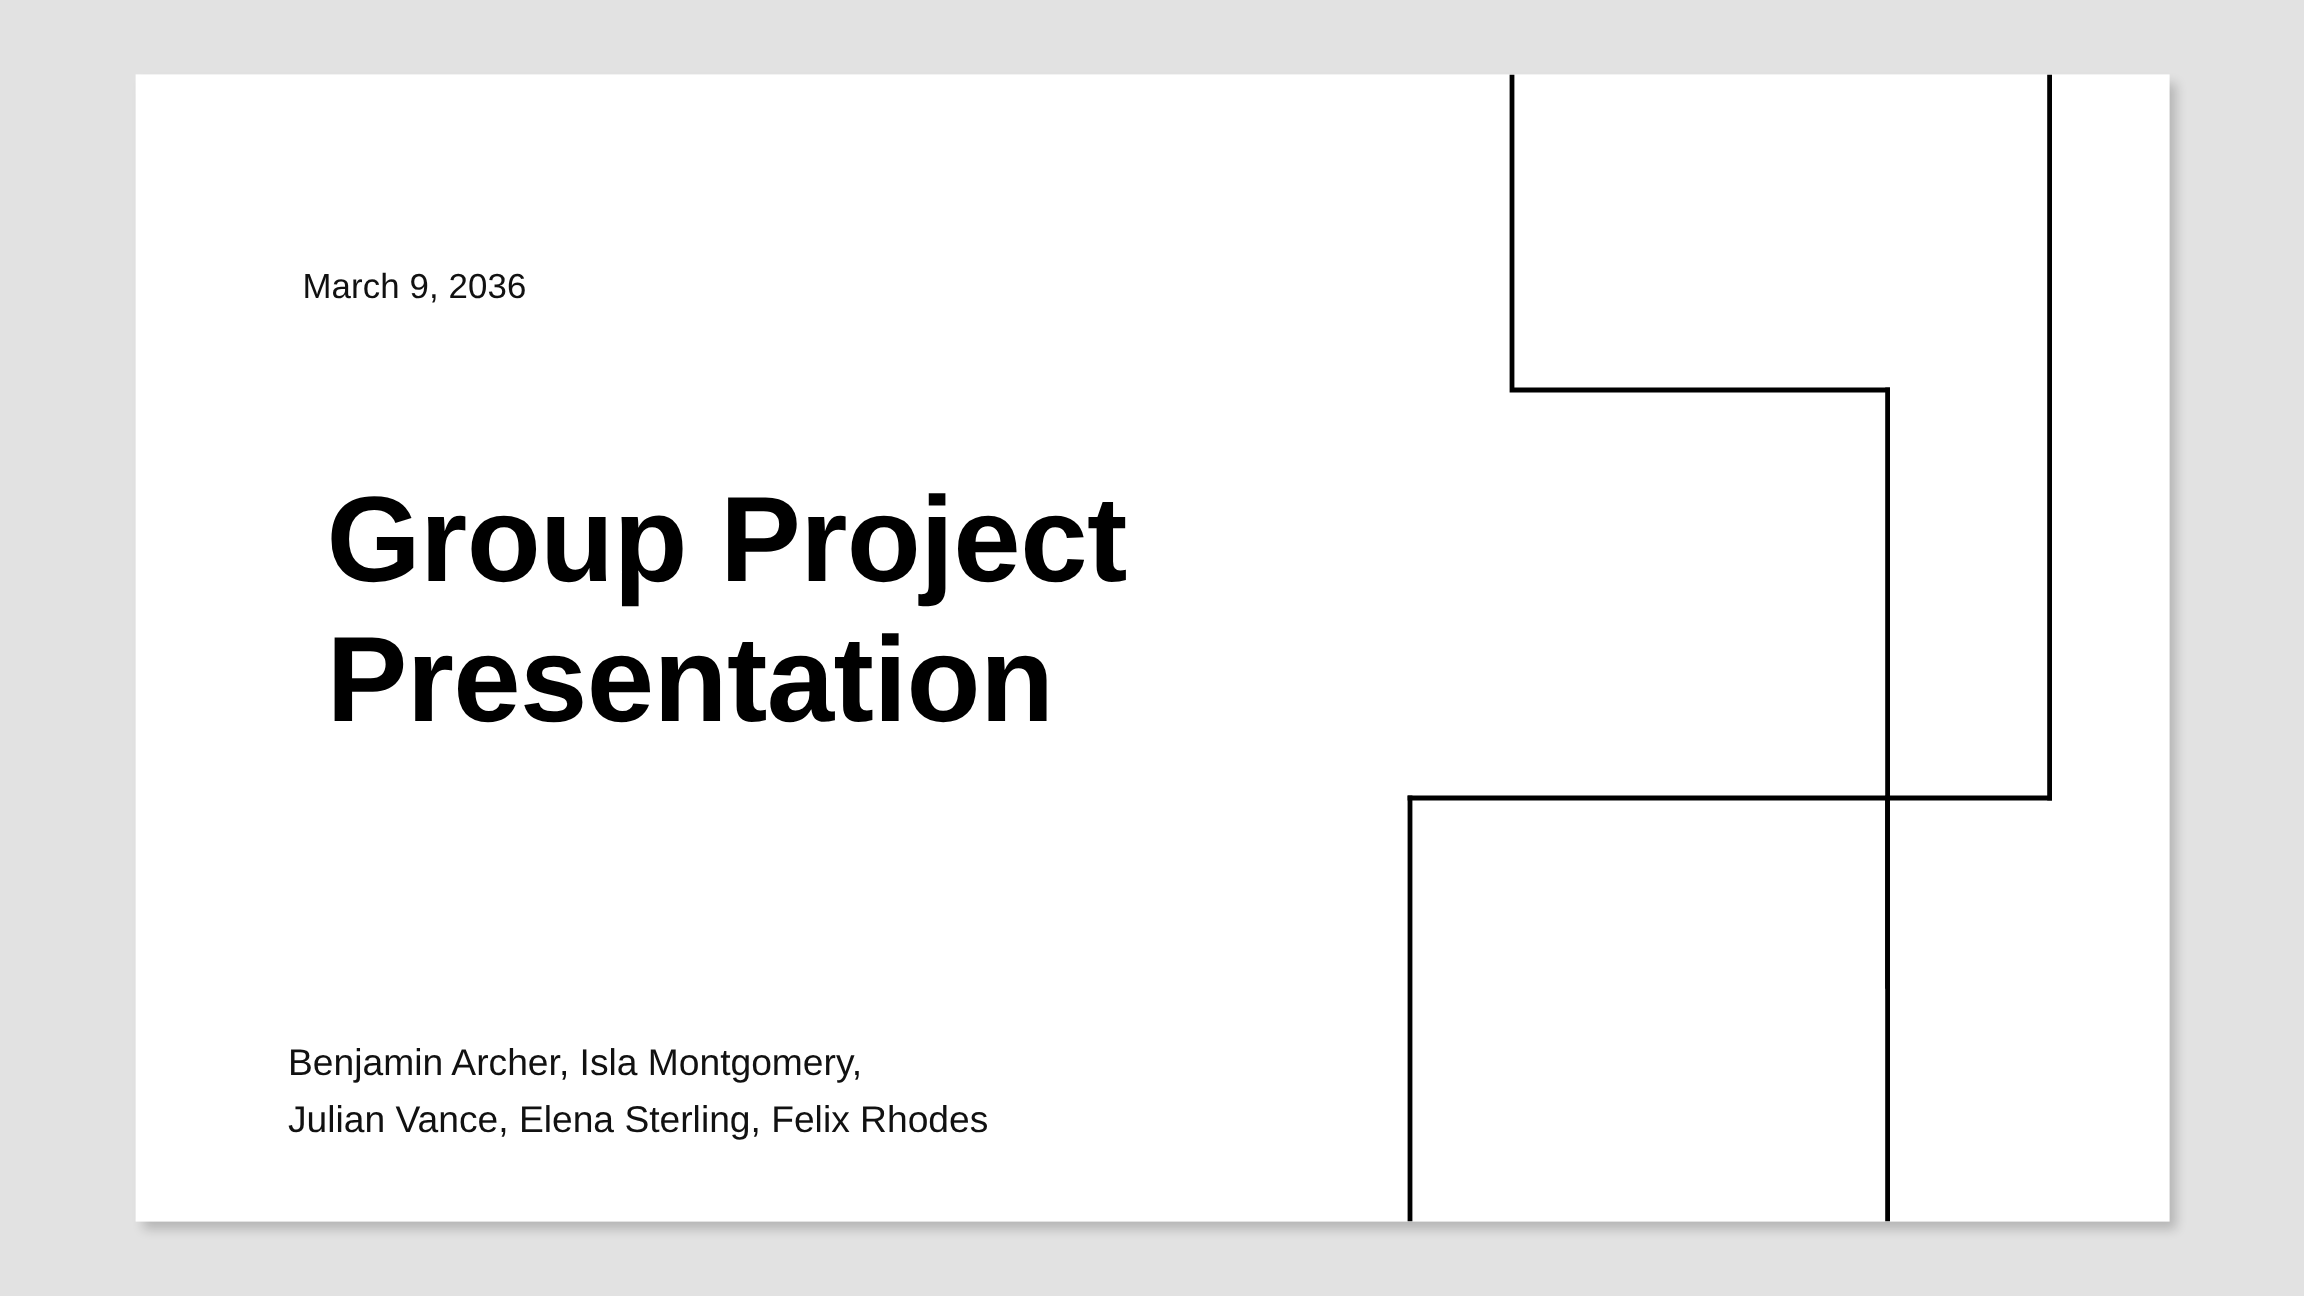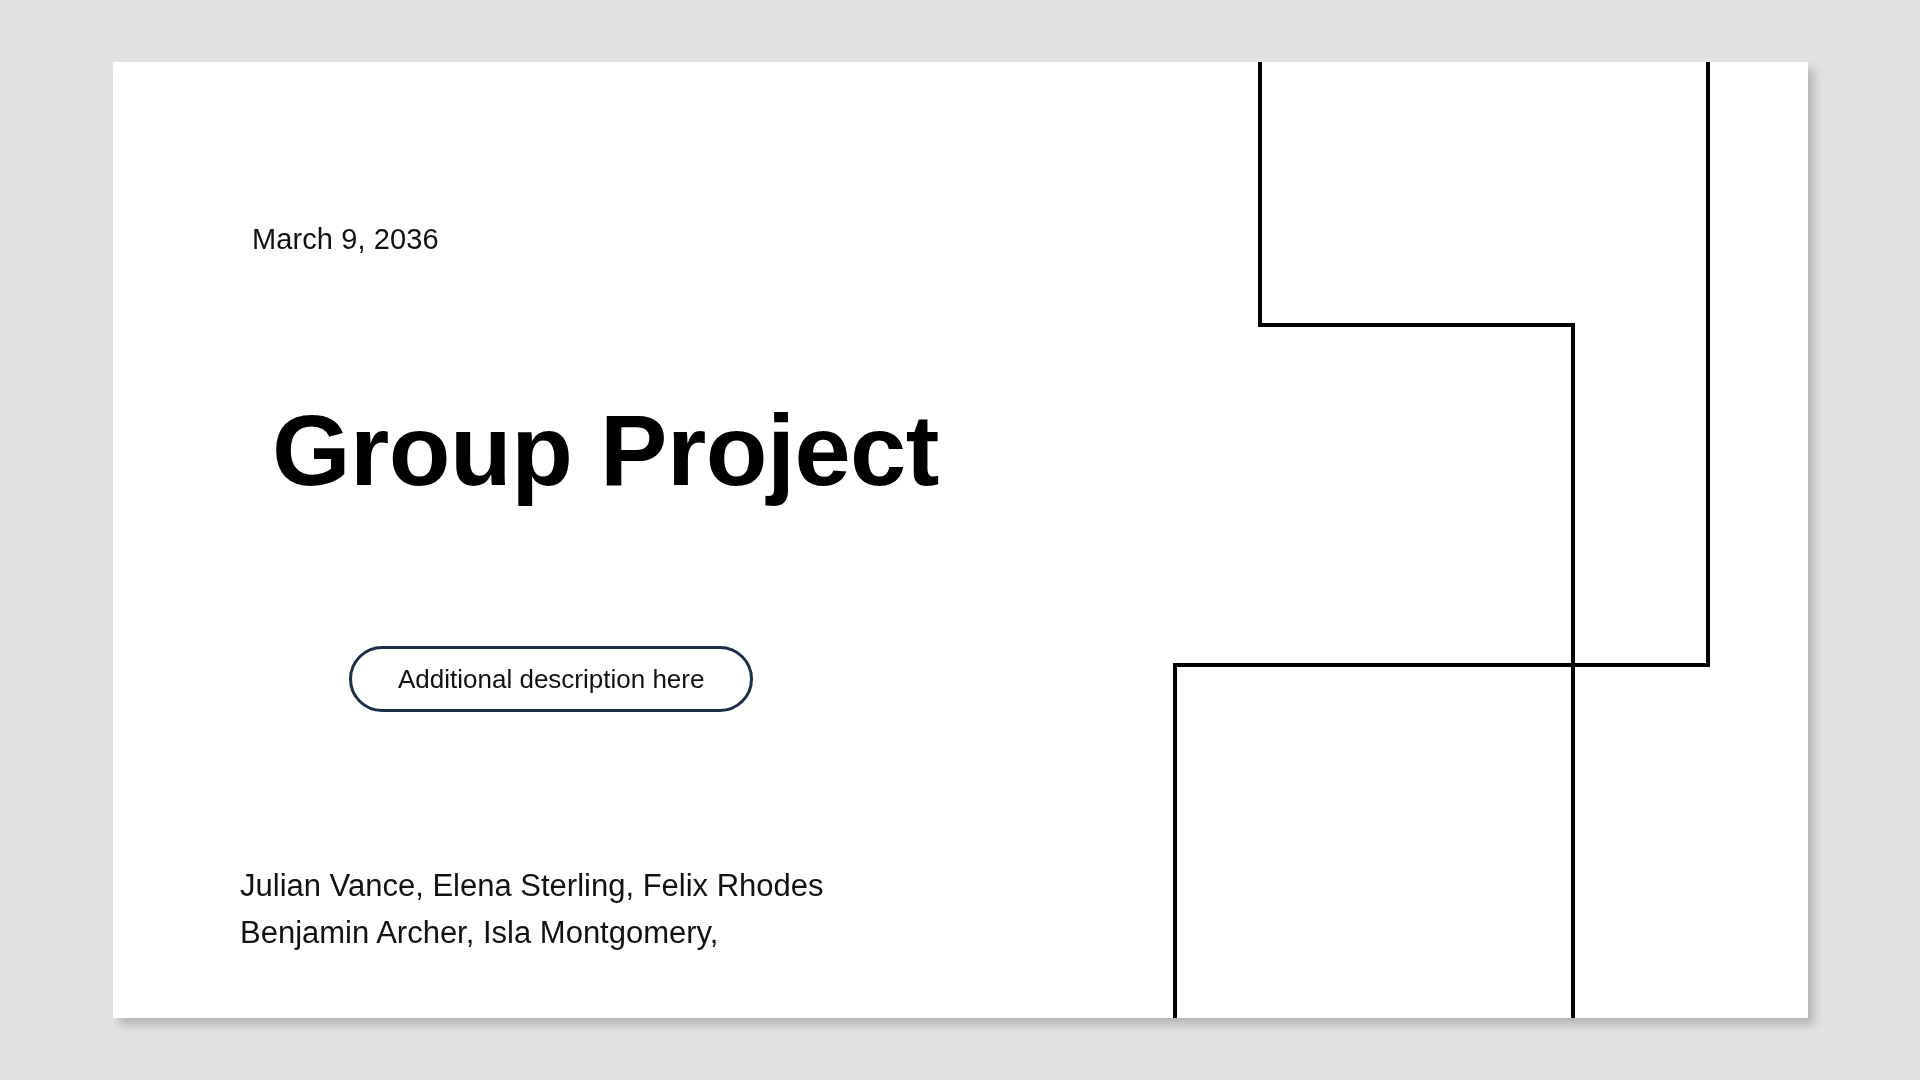--- a/index.html
+++ b/index.html
@@ -134,24 +134,24 @@
         <path d="M 1460 603 L 1460 980"></path>
       </g>
     </svg>
 
     <div class="content">
 
       <div class="slide-date">March 9, 2036</div>
 
       <h1 class="slide-title">
         <span class="t-line">Group Project</span>
+        <span class="t-line">Presentation</span>
       </h1>
 
-      <div class="desc-pill">Additional description here</div>
 
       <div class="authors">
+        <span class="a-line">Benjamin Archer, Isla Montgomery,</span>
         <span class="a-line">Julian Vance, Elena Sterling, Felix Rhodes</span>
-        <span class="a-line">Benjamin Archer, Isla Montgomery,</span>
       </div>
 
     </div>
   </div>
 </div>
 
 </body></html>

